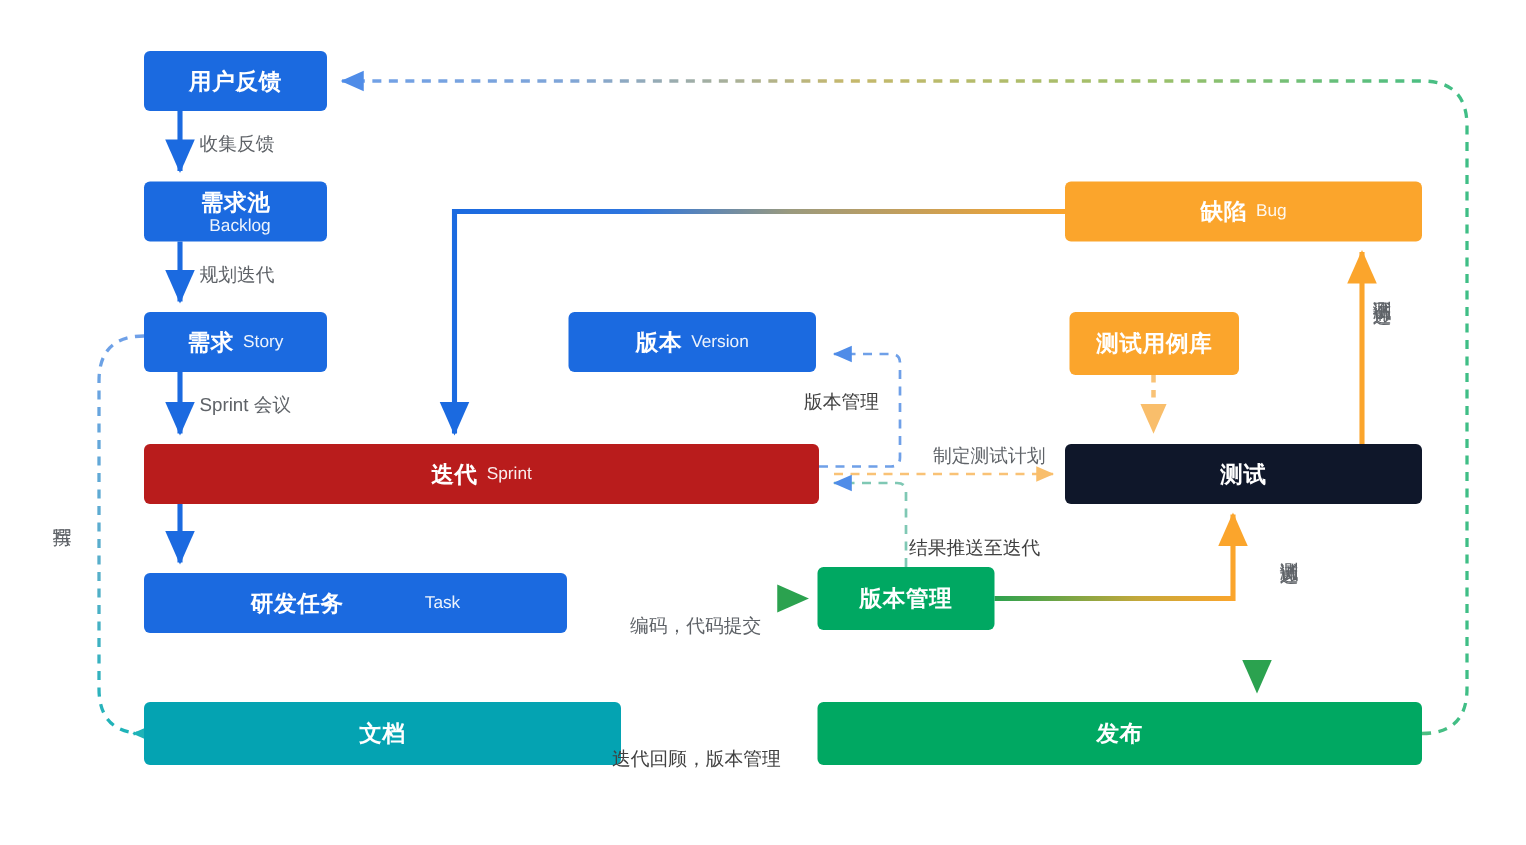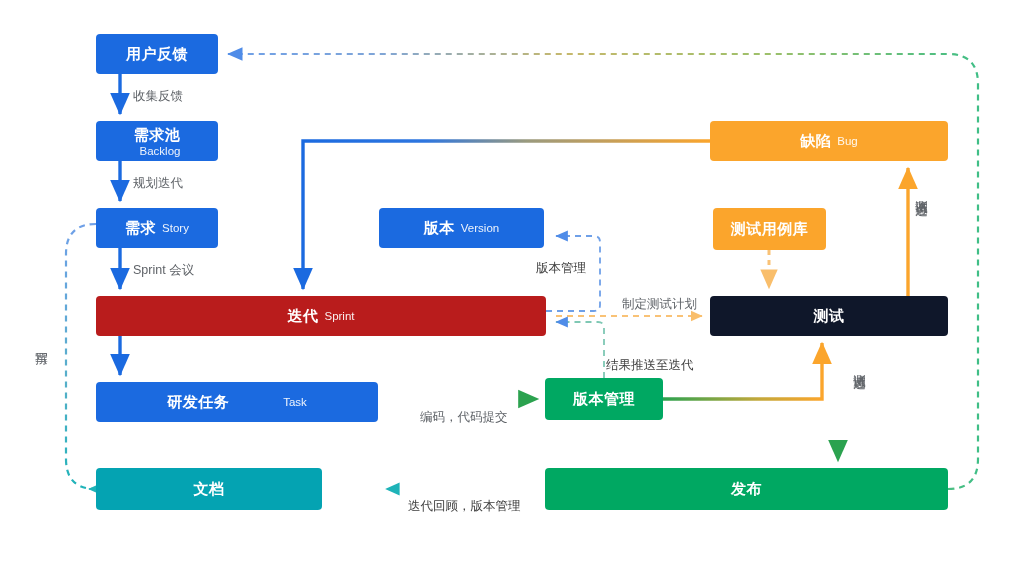--- a/index.html
+++ b/index.html
@@ -152,21 +152,21 @@
 
   </div>
   <div class="node" style="left: 545px; top: 378px; width: 118px; height: 42px; background: rgb(0, 168, 98);">
     <span class="cn">版本管理</span>
 
   </div>
   <div class="node" style="left: 545px; top: 468px; width: 403px; height: 42px; background: rgb(0, 168, 98);">
     <span class="cn">发布</span>
 
   </div>
-  <div class="node" style="left: 96px; top: 468px; width: 226px; height: 42px; background: rgb(4, 163, 178);">
+  <div class="node" style="left: 96px; top: 468px; width: 318px; height: 42px; background: rgb(4, 163, 178);">
     <span class="cn">文档</span>
 
   </div>
 
   <div class="edge-label" style="left: 133px; top: 88px;">收集反馈</div>
   <div class="edge-label" style="left: 133px; top: 175px;">规划迭代</div>
   <div class="edge-label" style="left: 133px; top: 262px;">Sprint 会议</div>
   <div class="edge-label" style="left: 420px; top: 409px;">编码，代码提交</div>
   <div class="edge-label gray" style="left: 536px; top: 260px;">版本管理</div>
   <div class="edge-label" style="left: 622px; top: 296px;">制定测试计划</div>

